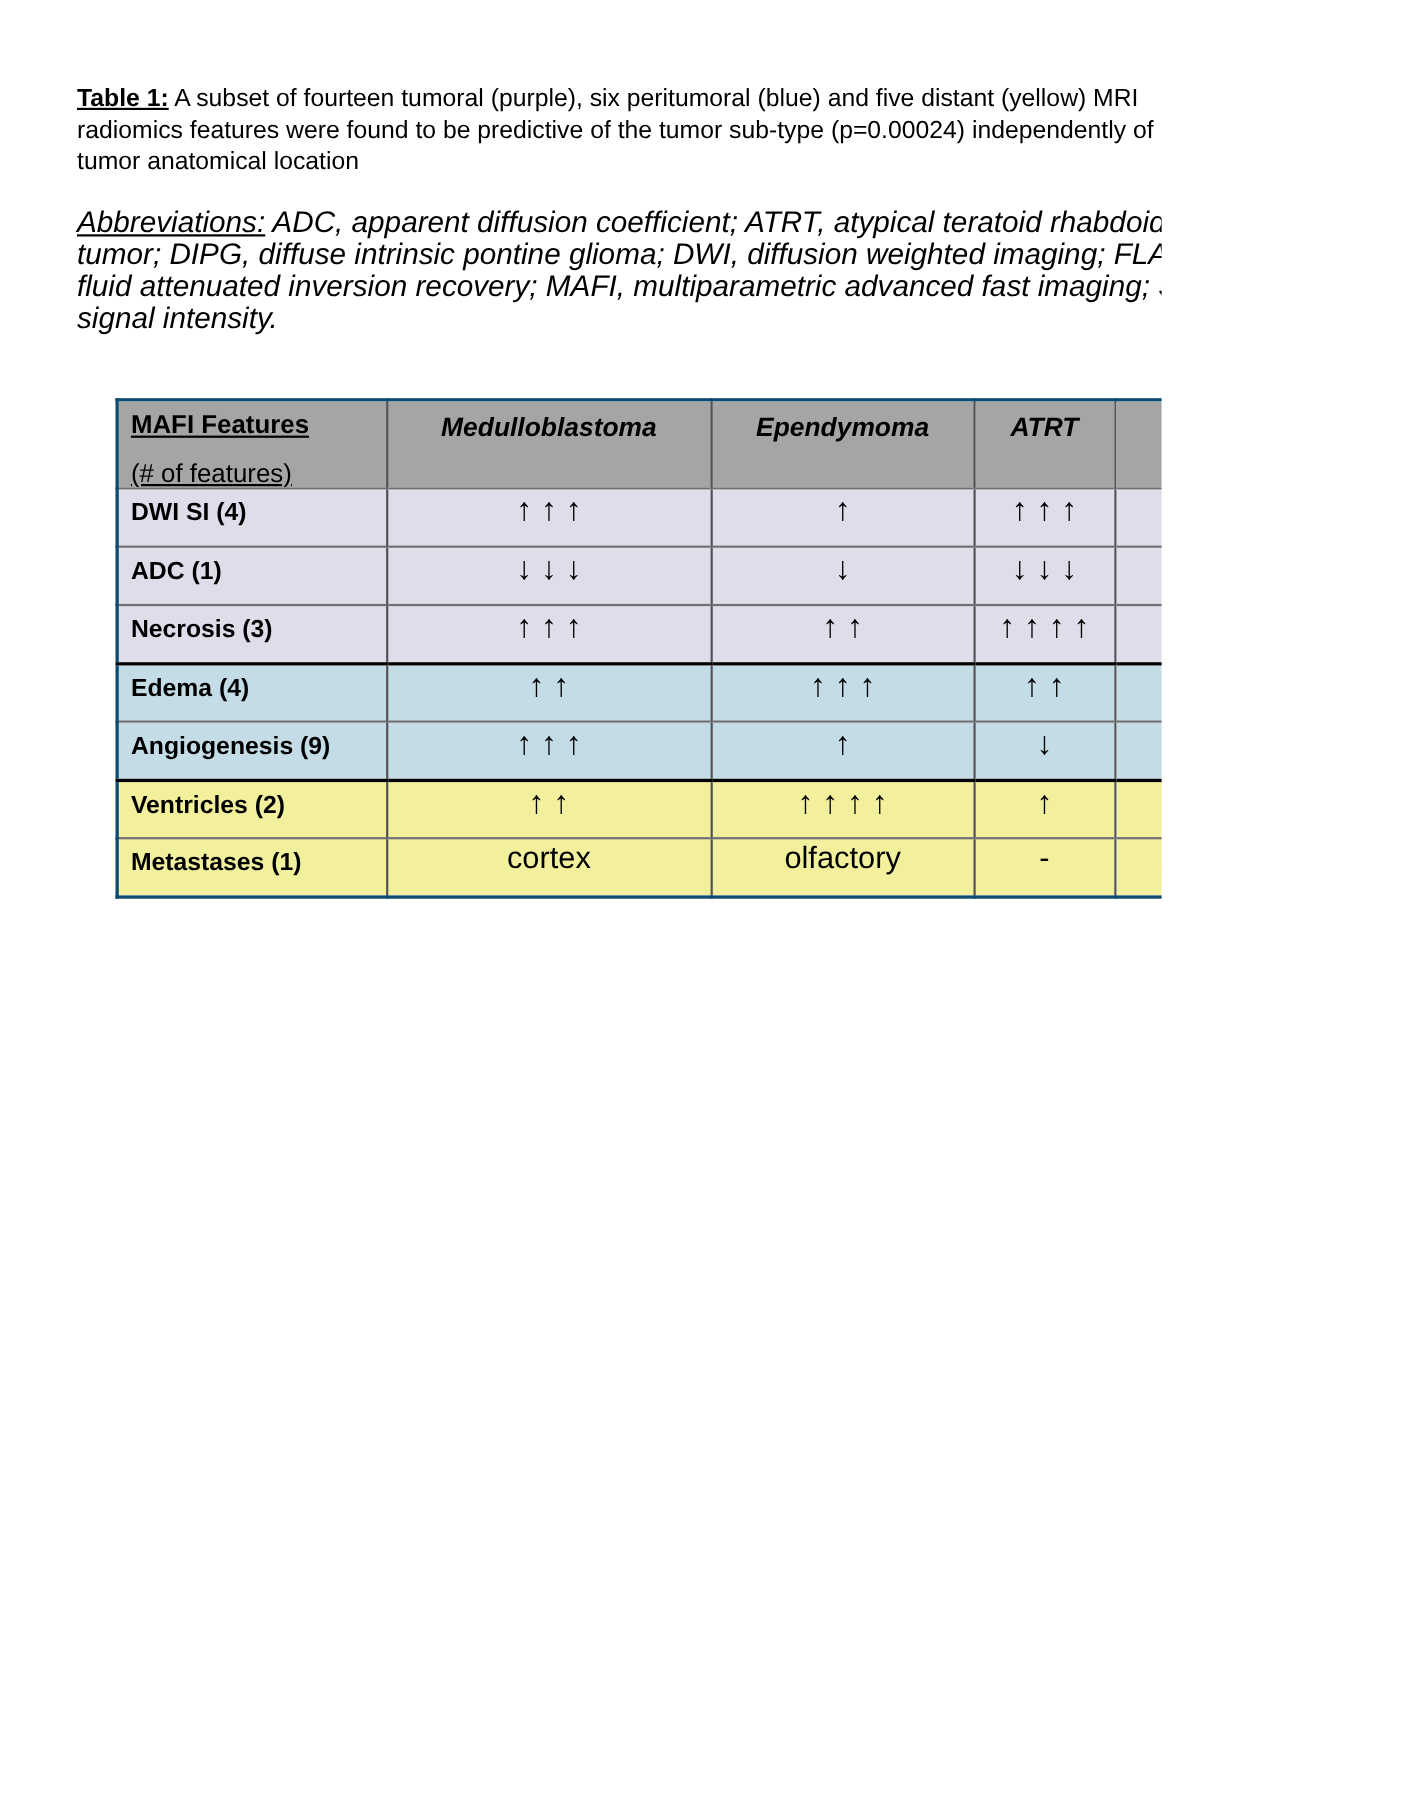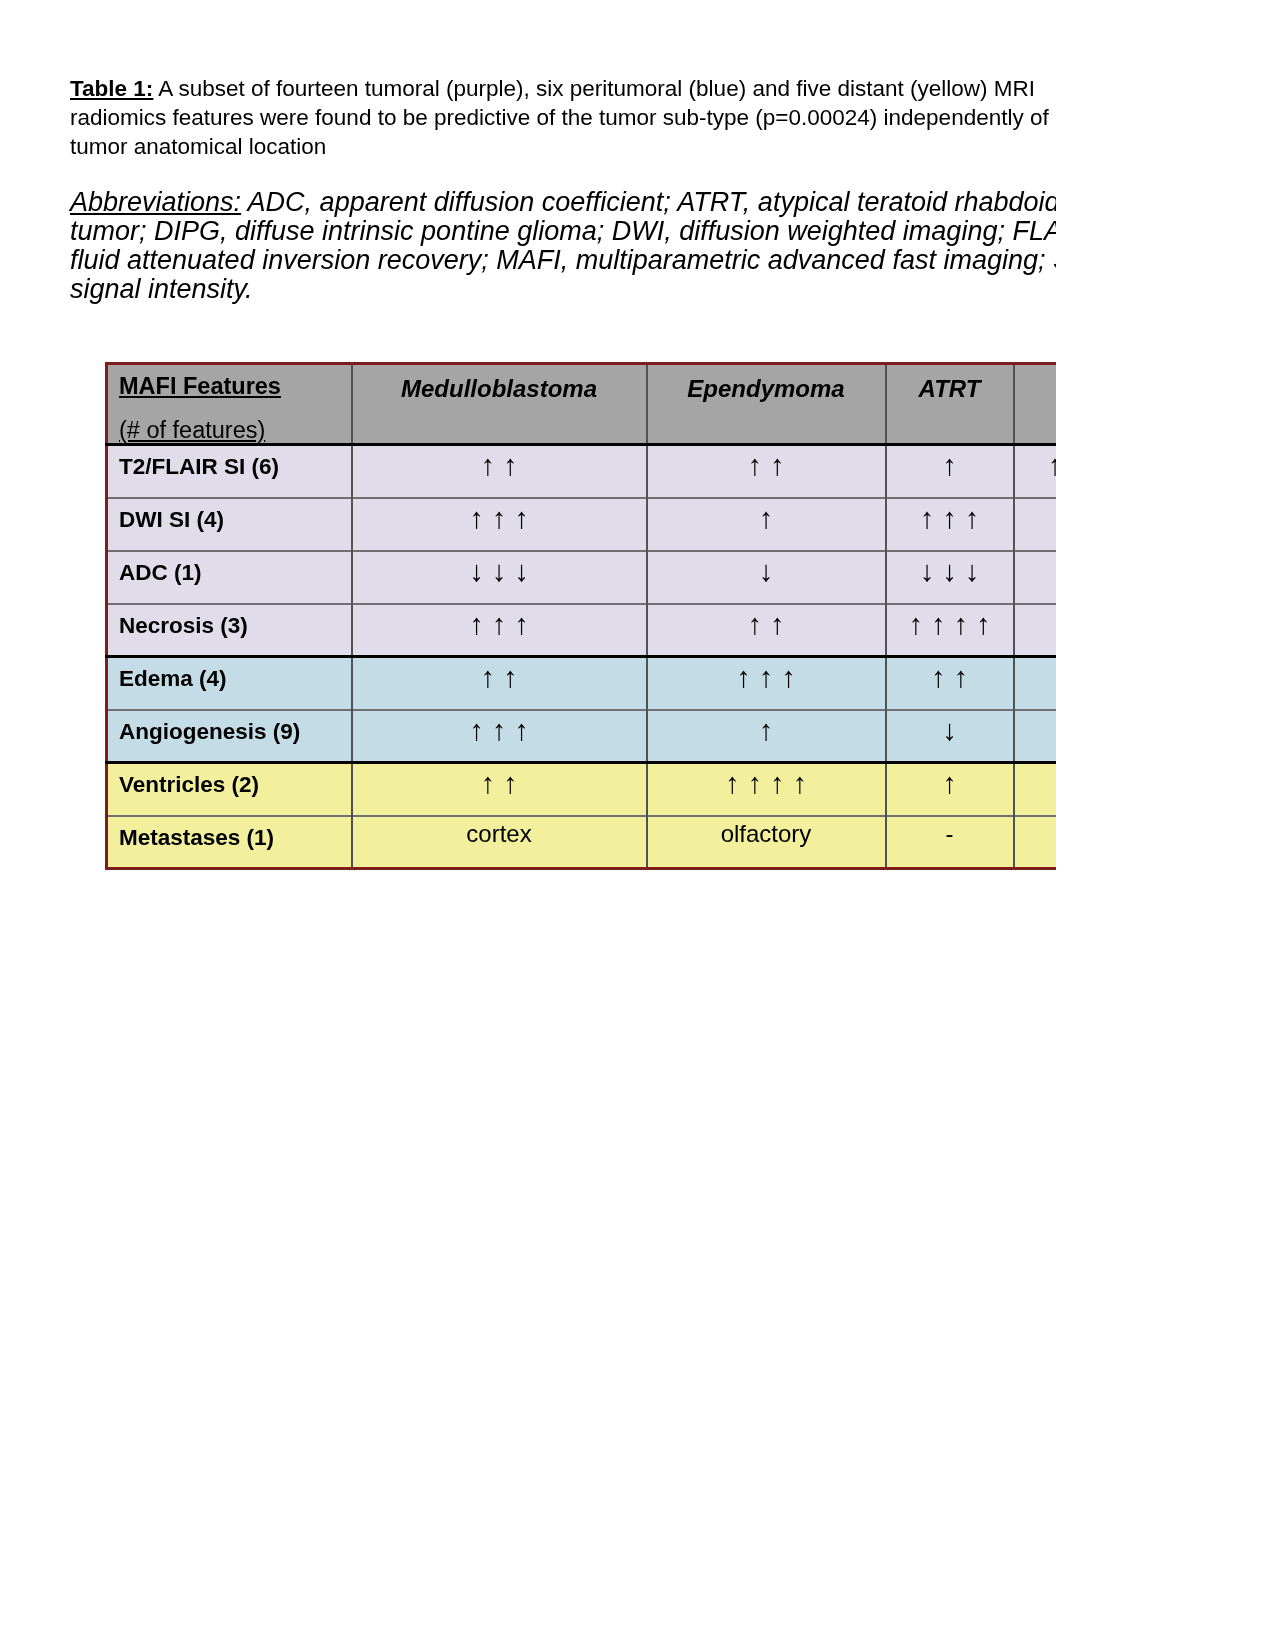--- a/index.html
+++ b/index.html
@@ -33,21 +33,21 @@
     font-style: italic;
   }
   .abbrev .abbrev-prefix { text-decoration: underline; }
 
   table.radiomics {
     margin-top: 58px;
     margin-left: 35px;
     width: 1058px;
     border-collapse: collapse;
     table-layout: fixed;
-    border: 3px solid #7f1d1d;
+    border: 3px solid #0c4a6e;
   }
   table.radiomics th, table.radiomics td {
     border-left: 2px solid #515156;
     vertical-align: top;
     overflow: hidden;
   }
   table.radiomics th:first-child, table.radiomics td:first-child { border-left: none; }
 
   
   tr.head-row th { height: 80px; background: #a5a5a5; }
@@ -89,21 +89,21 @@
   td.cell { text-align: center; }
   td.cell .sym {
     display: inline-block;
     font-size: 29px;
     line-height: 38px;
     letter-spacing: 8px;
     padding-left: 8px; 
   }
   td.cell .word {
     display: inline-block;
-    font-size: 24px;
+    font-size: 28px;
     line-height: 34px;
     letter-spacing: 0;
     padding-left: 0;
     text-align: right;
   }
 
   .g-purple > * { background: #e0dcea; }
   .g-blue   > * { background: #c3dce6; }
   .g-yellow > * { background: #f2f09d; }
 </style>
@@ -131,27 +131,20 @@
             <span class="corner-line1">MAFI Features</span>
             <span class="corner-line2">(# of features)</span>
           </th>
           <th class="col-head">Medulloblastoma</th>
           <th class="col-head">Ependymoma</th>
           <th class="col-head">ATRT</th>
           <th class="col-head">DIPG</th>
         </tr>
       </thead>
       <tbody>
-        <tr class="data-row g-purple group-start">
-          <th class="feature">T2/FLAIR SI (6)</th>
-          <td class="cell"><span class="sym">↑↑</span></td>
-          <td class="cell"><span class="sym">↑↑</span></td>
-          <td class="cell"><span class="sym">↑</span></td>
-          <td class="cell"><span class="sym">↑↑↑↑</span></td>
-        </tr>
         <tr class="data-row g-purple">
           <th class="feature">DWI SI (4)</th>
           <td class="cell"><span class="sym">↑↑↑</span></td>
           <td class="cell"><span class="sym">↑</span></td>
           <td class="cell"><span class="sym">↑↑↑</span></td>
           <td class="cell"><span class="sym">=</span></td>
         </tr>
         <tr class="data-row g-purple">
           <th class="feature">ADC (1)</th>
           <td class="cell"><span class="sym">↓↓↓</span></td>

